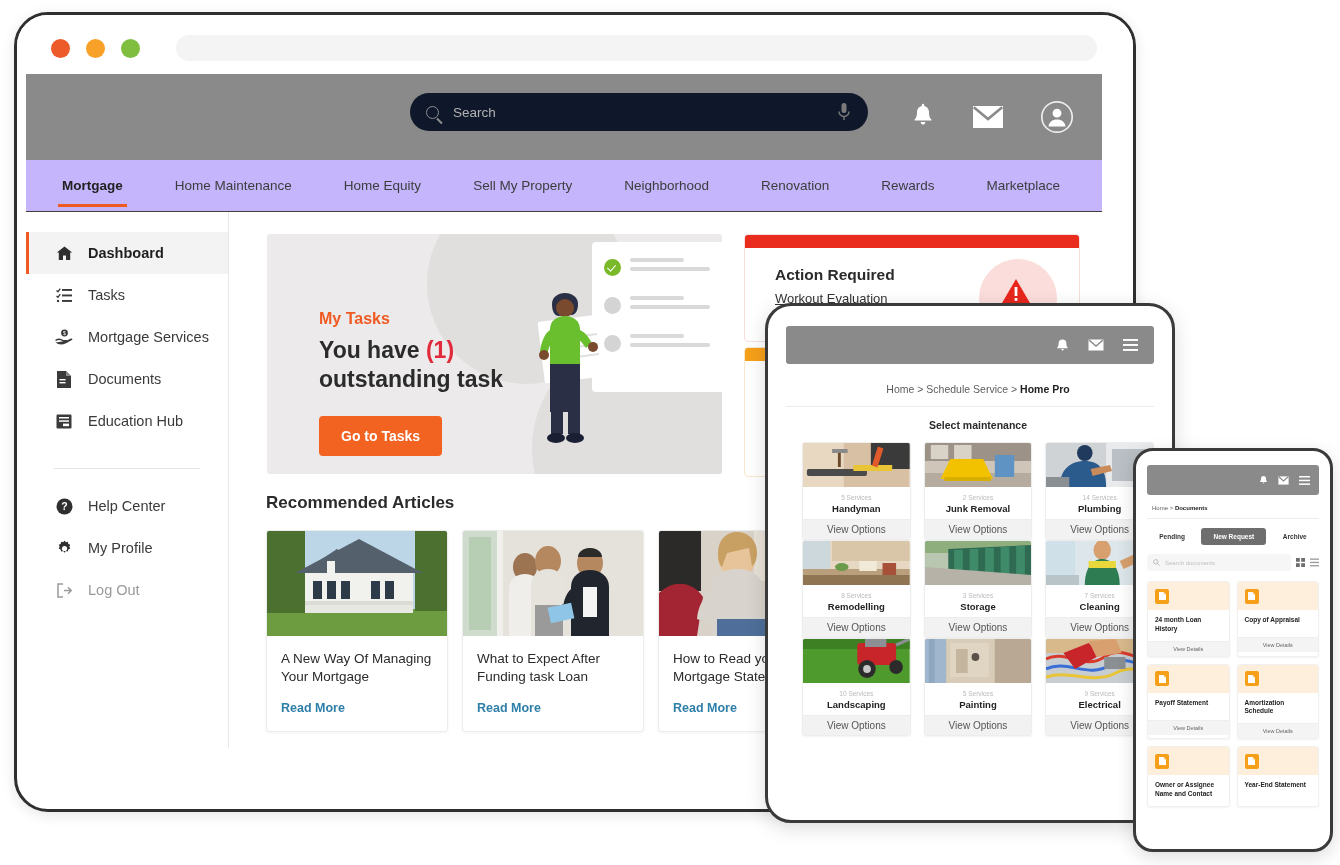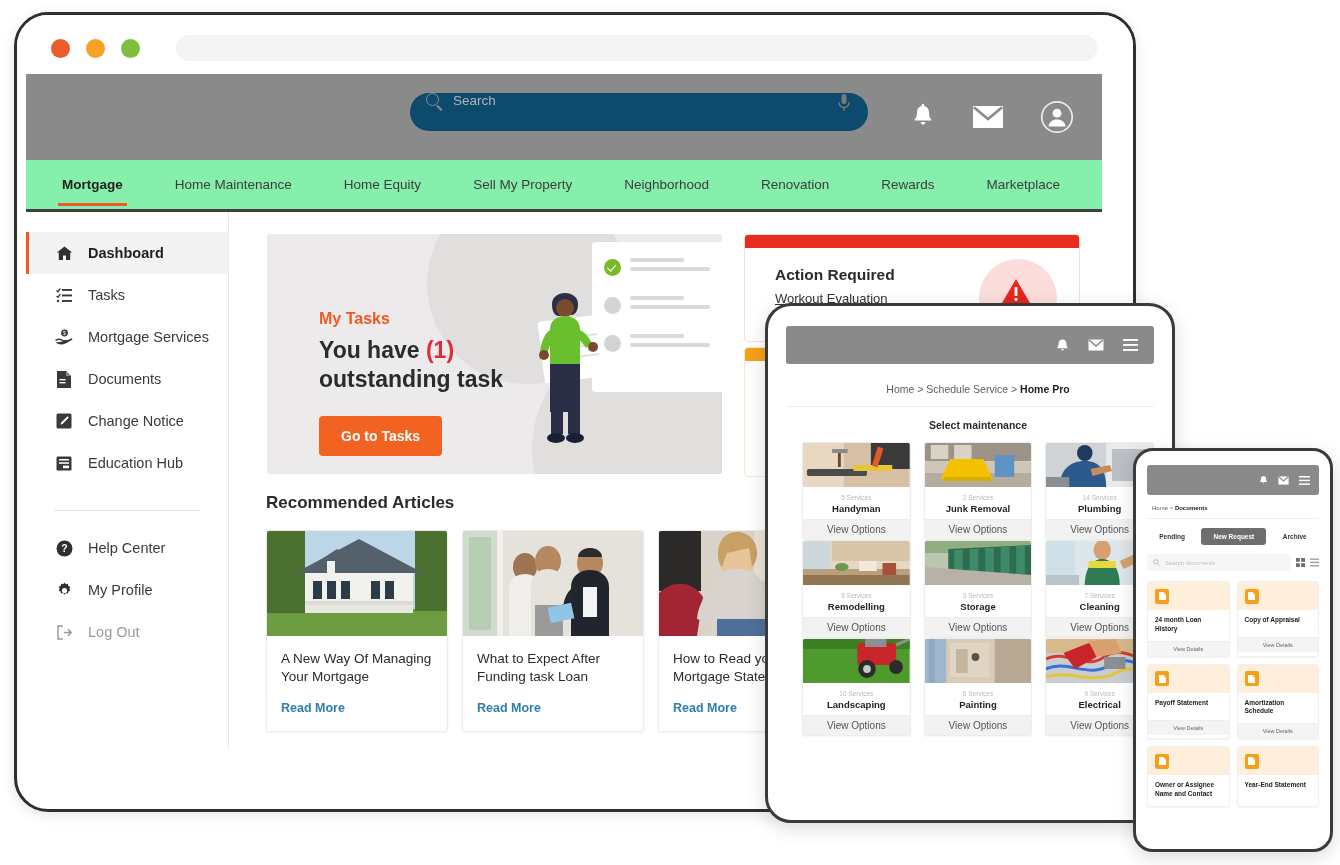--- a/index.html
+++ b/index.html
@@ -38,22 +38,22 @@
   
   .app-header {
     position: absolute; left: 26px; top: 74px;
     width: 1076px; height: 86px;
     background: #8a8a8a;
     display: flex; align-items: center;
   }
   .search-wrap {
     position: absolute; left: 384px; top: 19px;
     width: 458px; height: 38px;
-    background: #0c4a6e; border-radius: 19px;
-    display: flex; align-items: flex-start; padding: 0 16px;
+    background: #0f172a; border-radius: 19px;
+    display: flex; align-items: center; padding: 0 16px;
   }
   .mag {
     width: 13px; height: 13px; border: 1.8px solid #8e8e8e; border-radius: 50%;
     position: relative; flex: none;
   }
   .mag::after {
     content: ""; position: absolute; right: -5px; bottom: -4px;
     width: 7px; height: 1.8px; background: #8e8e8e; transform: rotate(45deg);
   }
   .search-placeholder {
@@ -63,21 +63,21 @@
   .hdr-icons {
     position: absolute; right: 28px; top: 0; height: 86px;
     display: flex; align-items: center; gap: 36px;
   }
   .hdr-icons svg { display: block; }
 
   
   .tabnav {
     position: absolute; left: 26px; top: 160px;
     width: 1076px; height: 52px;
-    background: #86efac; border-bottom: 3px solid #404040;
+    background: #c4b5fd; border-bottom: 1px solid #404040;
     display: flex; align-items: center; padding-left: 36px; justify-content: space-between;
   }
   .tab {
     font-size: 13.5px; color: #3d3d3d; padding: 0 0 14px 0;
     margin-right: 52px; position: relative; top: 7px; white-space: nowrap;
   }
   .tab.active { font-weight: bold; color: #222; }
   .tab.active::after {
     content: ""; position: absolute; left: -4px; right: -4px; bottom: 0;
     height: 3px; background: #F05A22;
@@ -398,29 +398,20 @@
     <div class="side-item">
       <span class="side-ico">
         <svg width="14" height="17" viewBox="0 0 14 17">
           <path d="M0 0h9l5 5v12H0z" fill="#3a3a3a"></path>
           <path d="M9 0l5 5H9z" fill="#8c8c8c"></path>
           <rect x="2.5" y="8" width="6" height="1.4" fill="#fff"></rect>
           <rect x="2.5" y="11" width="6" height="1.4" fill="#fff"></rect>
         </svg>
       </span>
       <span>Documents</span>
-    </div>
-    <div class="side-item">
-      <span class="side-ico">
-        <svg width="16" height="16" viewBox="0 0 16 16">
-          <rect x="0.5" y="0.5" width="15" height="15" rx="1.5" fill="#3a3a3a"></rect>
-          <path d="M11.5 3.2 12.9 4.6 6.6 10.9 4.6 11.5 5.2 9.5z" fill="#fff"></path>
-        </svg>
-      </span>
-      <span>Change Notice</span>
     </div>
     <div class="side-item">
       <span class="side-ico">
         <svg width="16" height="15" viewBox="0 0 16 15">
           <rect x="0.5" y="0.5" width="15" height="14" rx="1.2" fill="#3a3a3a"></rect>
           <rect x="3" y="3" width="10" height="1.5" fill="#fff"></rect>
           <rect x="3" y="6.3" width="10" height="1.5" fill="#fff"></rect>
           <rect x="7" y="9.6" width="6" height="2.6" fill="#fff"></rect>
         </svg>
       </span>

